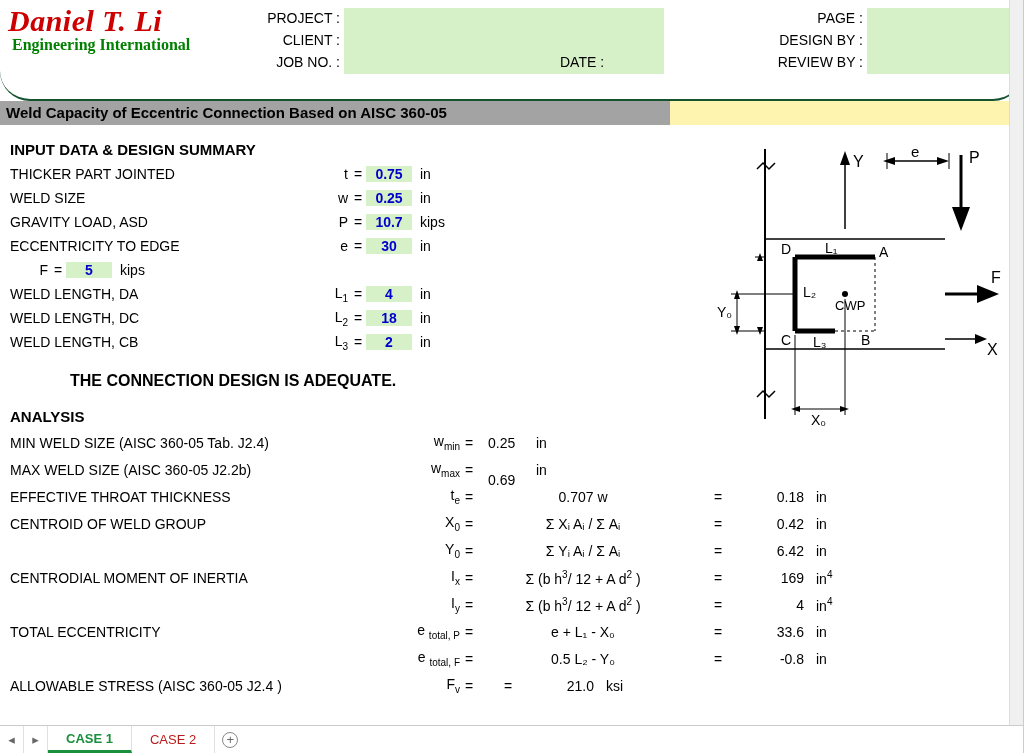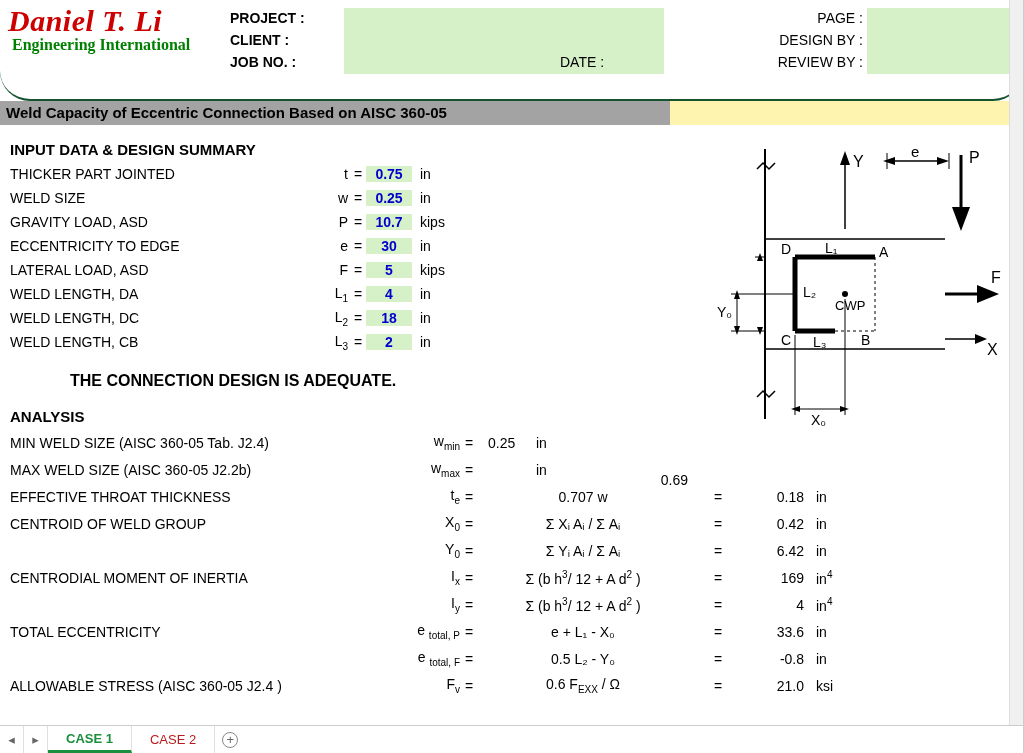--- a/index.html
+++ b/index.html
@@ -3,21 +3,21 @@
 <meta charset="utf-8">
 <style>
   * { box-sizing: border-box; margin: 0; padding: 0; }
   body { font-family: Arial, Helvetica, sans-serif; font-size: 14px; color: #000; background: #f0f0f0; }
   .page { width: 1024px; height: 753px; background: #fff; position: relative; overflow: hidden; border-right: 1px solid #ccc; }
   .header { position: relative; height: 101px; border-bottom: 2px solid #14532d; border-radius: 30px; }
   .logo { position: absolute; left: 8px; top: 4px; }
   .logo-main { font-family: "Times New Roman", serif; font-style: italic; font-weight: bold; font-size: 30px; color: #c00; letter-spacing: 0.5px; }
   .logo-sub { font-family: "Times New Roman", serif; font-weight: bold; font-size: 16px; color: #008000; margin-top: -2px; padding-left: 4px; }
   .meta-left { position: absolute; left: 230px; top: 10px; font-size: 14px; }
-  .meta-left div { height: 22px; width: 110px; font-weight: bold; }
+  .meta-left div { height: 22px; text-align: right; width: 110px; }
   .meta-input { position: absolute; left: 344px; top: 8px; width: 320px; height: 66px; background: #d6f0c8; border: 1px solid #d6f0c8; }
   .meta-date { position: absolute; left: 560px; top: 54px; font-size: 14px; }
   .meta-right { position: absolute; right: 160px; top: 10px; font-size: 14px; text-align: right; }
   .meta-right div { height: 22px; width: 110px; }
   .meta-right-input { position: absolute; right: 6px; top: 8px; width: 150px; height: 66px; background: #d6f0c8; }
   .titlebar { display:flex; height: 24px; line-height: 24px; font-weight: bold; font-size: 15px; }
   .titlebar .t1 { background: #a3a3a3; padding-left: 6px; width: 670px; }
   .titlebar .t2 { background: #fff3b0; flex: 1; }
 
   .content { position: relative; padding: 16px 10px 0 10px; }
@@ -110,21 +110,20 @@
           <span class="unit">kips</span>
         </div>
         <div class="row">
           <span class="lbl">ECCENTRICITY TO EDGE</span>
           <span class="sym">e</span>
           <span class="eq">=</span>
           <span class="val">30</span>
           <span class="unit">in</span>
         </div>
         <div class="row">
-          <span class="lbl">LATERAL LOAD, ASD</span>
           <span class="sym">F</span>
           <span class="eq">=</span>
           <span class="val">5</span>
           <span class="unit">kips</span>
         </div>
         <div class="row">
           <span class="lbl">WELD LENGTH, DA</span>
           <span class="sym">L<sub>1</sub></span>
           <span class="eq">=</span>
           <span class="val">4</span>
@@ -155,21 +154,21 @@
             <span class="albl">MIN WELD SIZE (AISC 360-05 Tab. J2.4)</span>
             <span class="asym">w<sub>min</sub></span>
             <span class="aeq">=</span>
             <span class="aexpr" style="text-align:left;padding-left:10px;">0.25</span>
             <span class="aunit" style="margin-left:-160px;">in</span>
           </div>
           <div class="arow">
             <span class="albl">MAX WELD SIZE (AISC 360-05 J2.2b)</span>
             <span class="asym">w<sub>max</sub></span>
             <span class="aeq">=</span>
-            <span class="aexpr" style="text-align:right;padding-left:10px;margin-top:20px;">0.69</span>
+            <span class="aexpr" style="text-align:left;padding-left:10px;margin-top:20px;">0.69</span>
             <span class="aunit" style="margin-left:-160px;">in</span>
           </div>
           <div class="arow">
             <span class="albl">EFFECTIVE THROAT THICKNESS</span>
             <span class="asym">t<sub>e</sub></span>
             <span class="aeq">=</span>
             <span class="aexpr">0.707 w</span>
             <span class="aeq2">=</span>
             <span class="aval">0.18</span>
             <span class="aunit">in</span>
@@ -225,21 +224,20 @@
             <span class="aeq">=</span>
             <span class="aexpr">0.5 L₂ - Y₀</span>
             <span class="aeq2">=</span>
             <span class="aval">-0.8</span>
             <span class="aunit">in</span>
           </div>
           <div class="arow">
             <span class="albl">ALLOWABLE STRESS (AISC 360-05 J2.4 )</span>
             <span class="asym">F<sub>v</sub></span>
             <span class="aeq">=</span>
-            <span class="aexpr">0.6 F<sub>EXX</sub> / Ω</span>
             <span class="aeq2">=</span>
             <span class="aval">21.0</span>
             <span class="aunit">ksi</span>
           </div>
         </div>
     </div>
 
     <svg class="diagram" viewBox="0 0 340 290">
 
       <line x1="100" y1="10" x2="100" y2="280" stroke="#000" stroke-width="2"></line>

